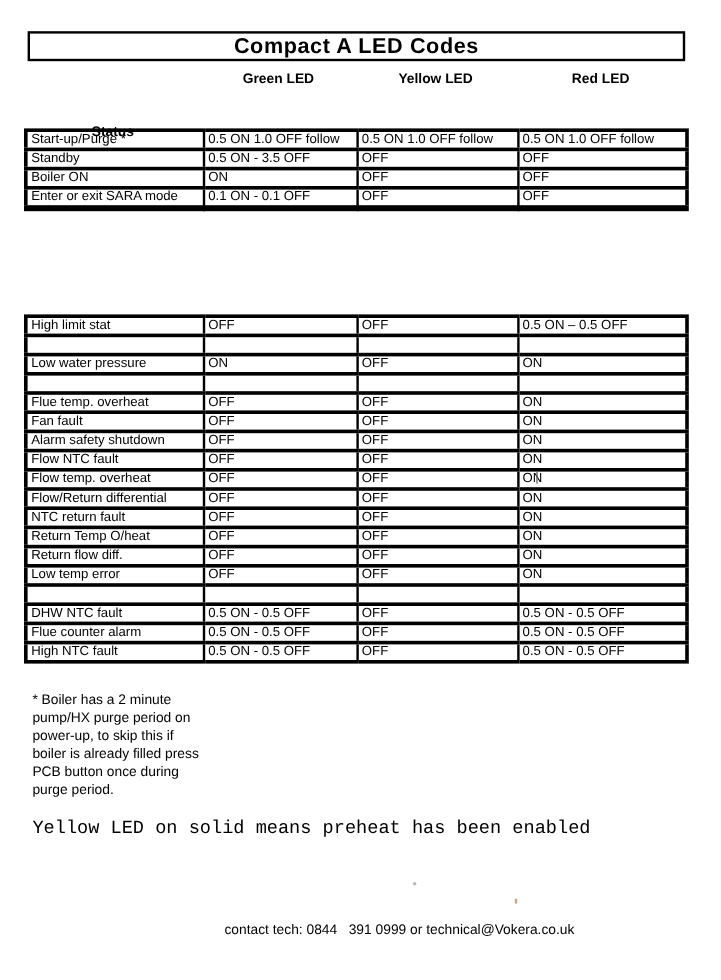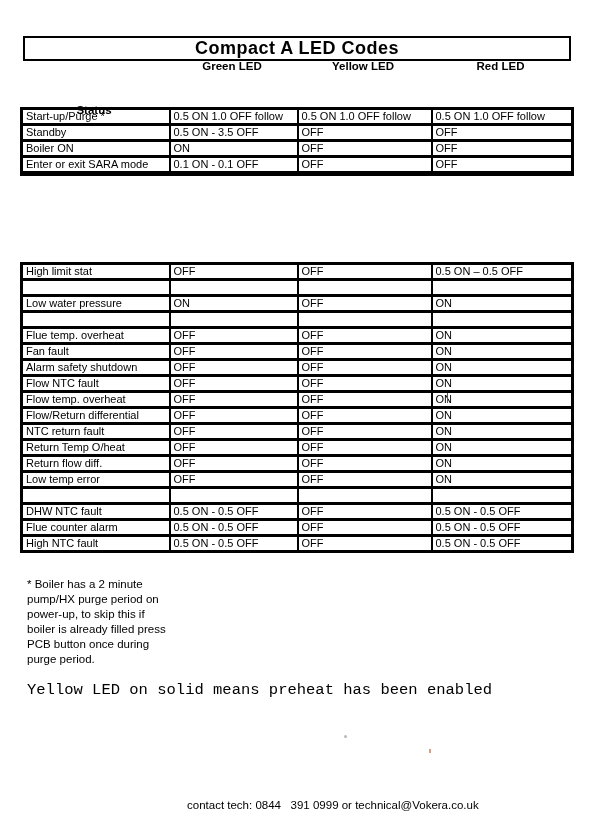--- a/index.html
+++ b/index.html
@@ -5,21 +5,21 @@
   html, body { margin: 0; padding: 0; }
   body {
     width: 601px; height: 817px;
     background: #ffffff;
     font-family: "Liberation Sans", sans-serif;
     color: #000;
     position: relative;
     overflow: hidden;
   }
   .title-box {
-    position: absolute; left: 23px; top: 36px;
+    position: absolute; left: 23px; top: 26px;
     width: 544px; height: 21px;
     border: 2px solid #000;
     display: flex; align-items: center; justify-content: center;
     font-size: 18px; font-weight: bold; letter-spacing: 0.5px;
   }
   .col-headers {
     position: absolute; left: 20px; top: 60px;
     width: 551px; display: flex;
     font-size: 11.5px; font-weight: bold;
   }
@@ -49,21 +49,21 @@
     font-size: 11.5px; line-height: 15px;
     white-space: pre-line;
   }
   .preheat-note {
     position: absolute; left: 27px; top: 681px;
     font-size: 15.5px;
     font-family: Liberation Mono, monospace;
   }
   .footer-contact {
     position: absolute; left: 187px; top: 769px;
-    font-size: 11.5px; white-space: pre; margin-top: 30px;
+    font-size: 11.5px; white-space: pre;
   }
   .artifact { position: absolute; }
   .artifact.cursor { left: 447px; top: 393px; width: 1px; height: 10px; background: #555; }
   .artifact.speck1 { left: 344px; top: 735px; width: 3px; height: 3px; background: #b9b9b9; border-radius: 50%; }
   .artifact.speck2 { left: 429px; top: 749px; width: 2px; height: 4px; background: #cfa389; }
 </style>
 </head>
 <body>
 
 <div class="title-box">

